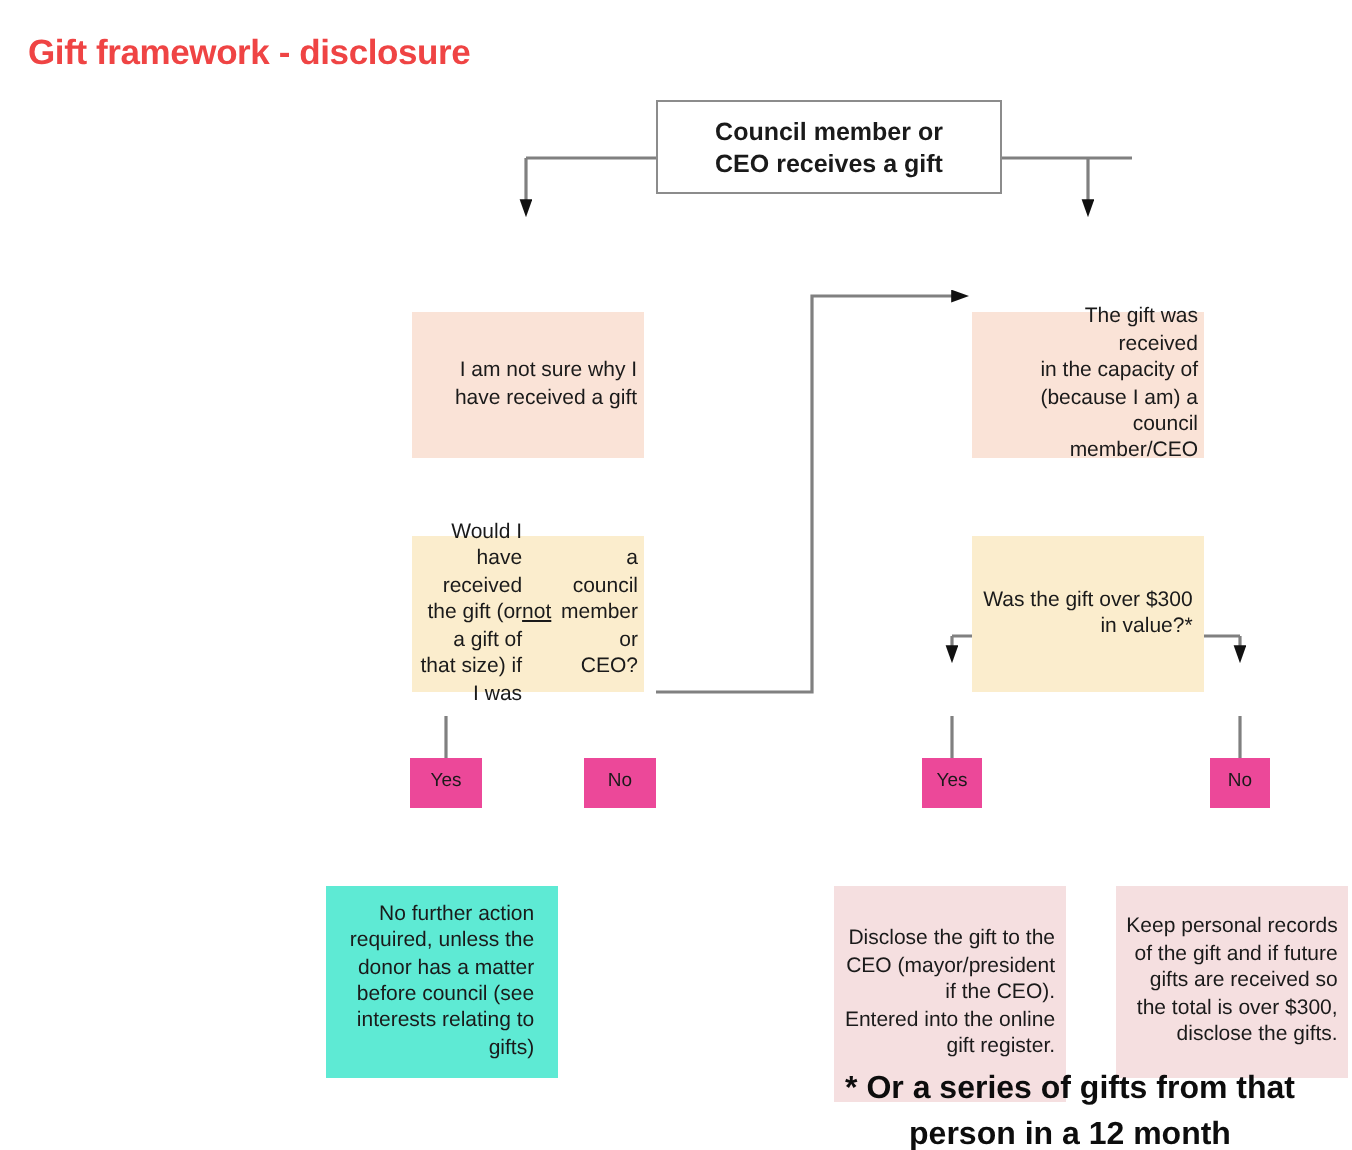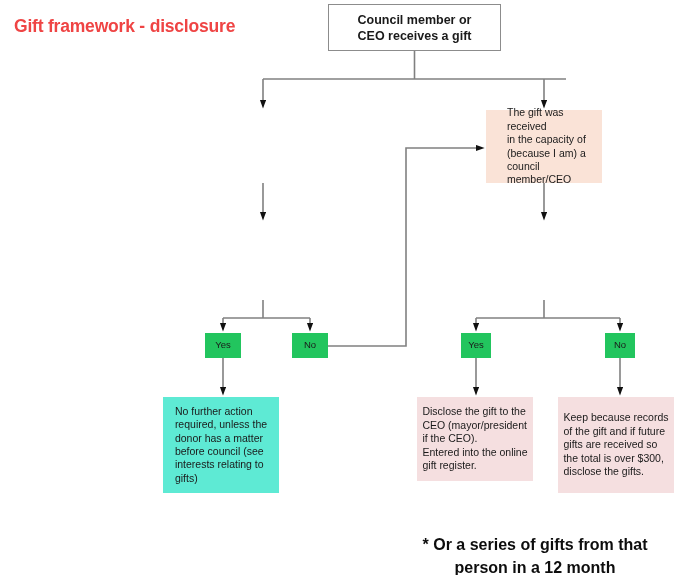--- a/index.html
+++ b/index.html
@@ -25,25 +25,26 @@
     width: 676px;
     height: 575px;
     pointer-events: none;
   }
   .node {
     position: absolute;
     box-sizing: border-box;
     display: flex;
     align-items: center;
     justify-content: center;
-    text-align: left;
+    text-align: right;
     line-height: 1.28;
     white-space: pre-line;
     padding: 2px 3px;
     z-index: 2;
+    margin-top: 46px;
   }
   .title {
     position: absolute;
     font-weight: bold;
     font-size: 17.5px;
     letter-spacing: -0.2px;
     color: #ef4444;
     z-index: 3;
   }
   .footnote {
@@ -77,21 +78,21 @@
     background: #5eead4;
     border: none;
     font-size: 10.5px;
   }
   .rose-node {
     background: #f5dfe0;
     border: none;
     font-size: 10.5px;
   }
   .label-node {
-    background: #22c55e;
+    background: #ec4899;
     border: none;
     font-size: 9.5px;
   }
   .node u { text-decoration: underline; }
 </style>
 </head>
 <body>
 
 <div id="canvas">
 
@@ -129,50 +130,59 @@
       <path d="M620,318 L620,327" marker-end="url(#arrow)"></path>
 
       <path d="M476,358 L476,391" marker-end="url(#arrow)"></path>
       <path d="M620,358 L620,391" marker-end="url(#arrow)"></path>
     </g>
   </svg>
 
   <div class="node start-node" style="left:328px; top:4px; width:173px; height:47px;">Council member or
 CEO receives a gift</div>
 
+  <div class="node peach-node" style="left:206px; top:110px; width:116px; height:73px;">I am not sure why I
+have received a gift</div>
 
   <div class="node peach-node" style="left:486px; top:110px; width:116px; height:73px;">The gift was received
 in the capacity of
 (because I am) a
 council member/CEO</div>
 
+  <div class="node yellow-node" style="left:206px; top:222px; width:116px; height:78px;"><span>Would I have received
+the gift (or a gift of
+that size) if I was </span><u>not</u><span> a
+council member or
+CEO?</span></div>
 
+  <div class="node yellow-node" style="left:486px; top:222px; width:116px; height:78px;">Was the gift over $300
+in value?*</div>
 
   <div class="node label-node" style="left:205px; top:333px; width:36px; height:25px;">Yes</div>
 
   <div class="node label-node" style="left:292px; top:333px; width:36px; height:25px;">No</div>
 
   <div class="node label-node" style="left:461px; top:333px; width:30px; height:25px;">Yes</div>
 
   <div class="node label-node" style="left:605px; top:333px; width:30px; height:25px;">No</div>
 
   <div class="node green-node" style="left:163px; top:397px; width:116px; height:96px;">No further action
 required, unless the
 donor has a matter
 before council (see
 interests relating to
 gifts)</div>
 
-  <div class="node rose-node" style="left:417px; top:397px; width:116px; height:84px;">Disclose the gift to the
+  <div class="node rose-node" style="left:417px; top:397px; width:116px; height:108px;">Disclose the gift to the
 CEO (mayor/president
 if the CEO).
 Entered into the online
 gift register.</div>
 
-  <div class="node rose-node" style="left:558px; top:397px; width:116px; height:96px;">Keep because records
+  <div class="node rose-node" style="left:558px; top:397px; width:116px; height:96px;">Keep personal records
 of the gift and if future
 gifts are received so
 the total is over $300,
 disclose the gifts.</div>
 
   <div class="footnote" style="left:404px; top:533px; width:262px;">* Or a series of gifts from that person in a 12 month
 period was over $300 in value</div>
 
 </div>
 

